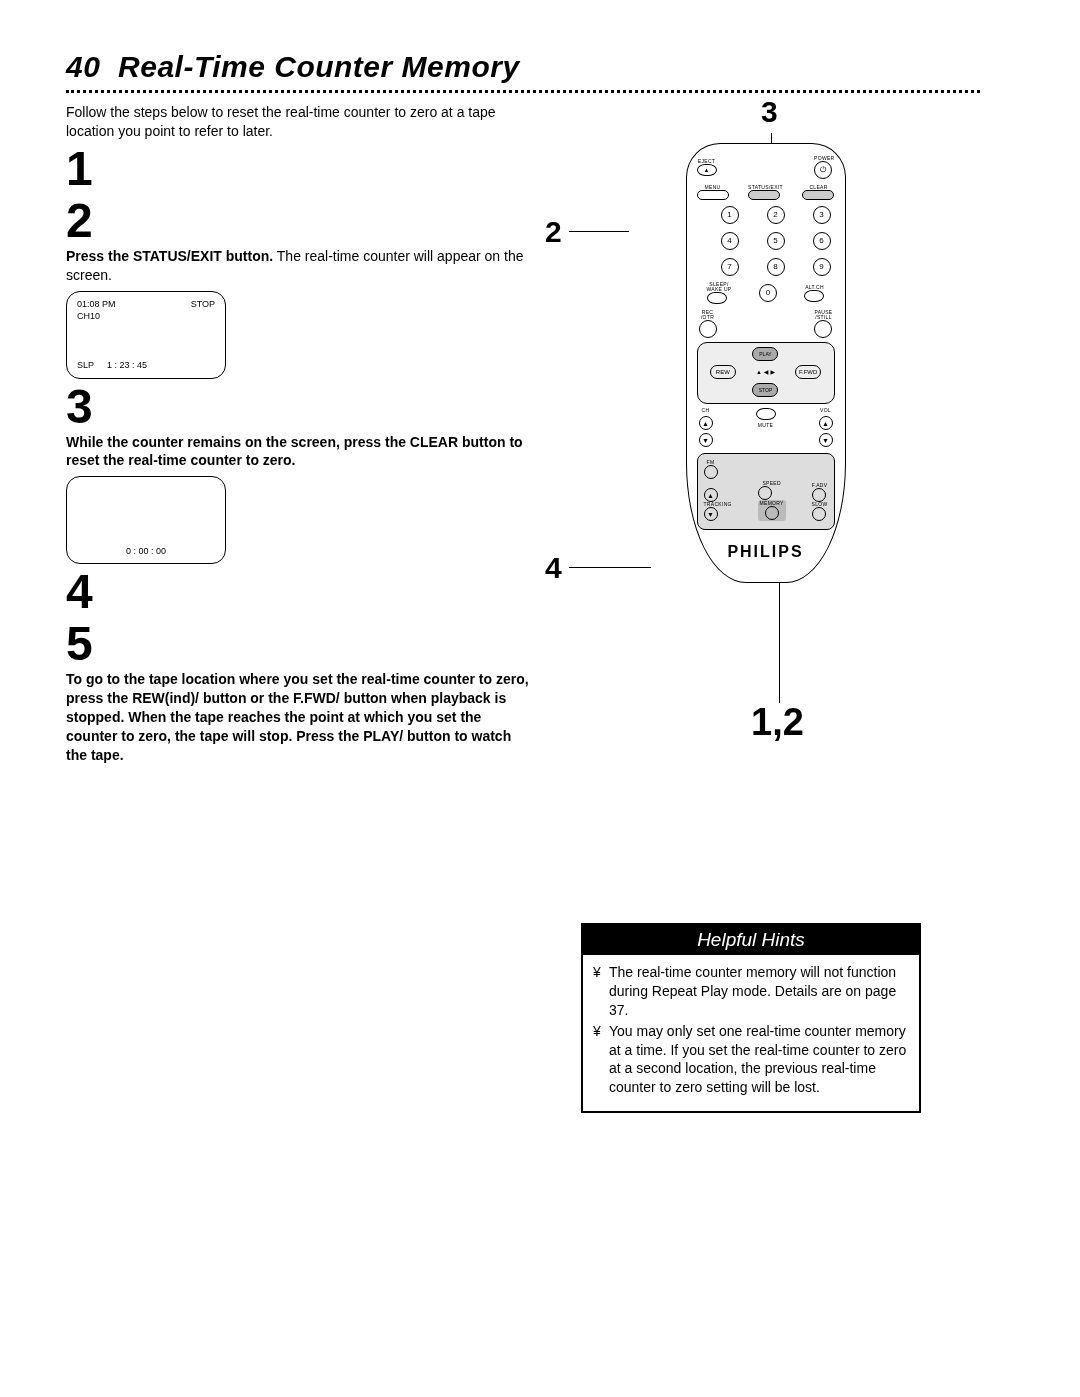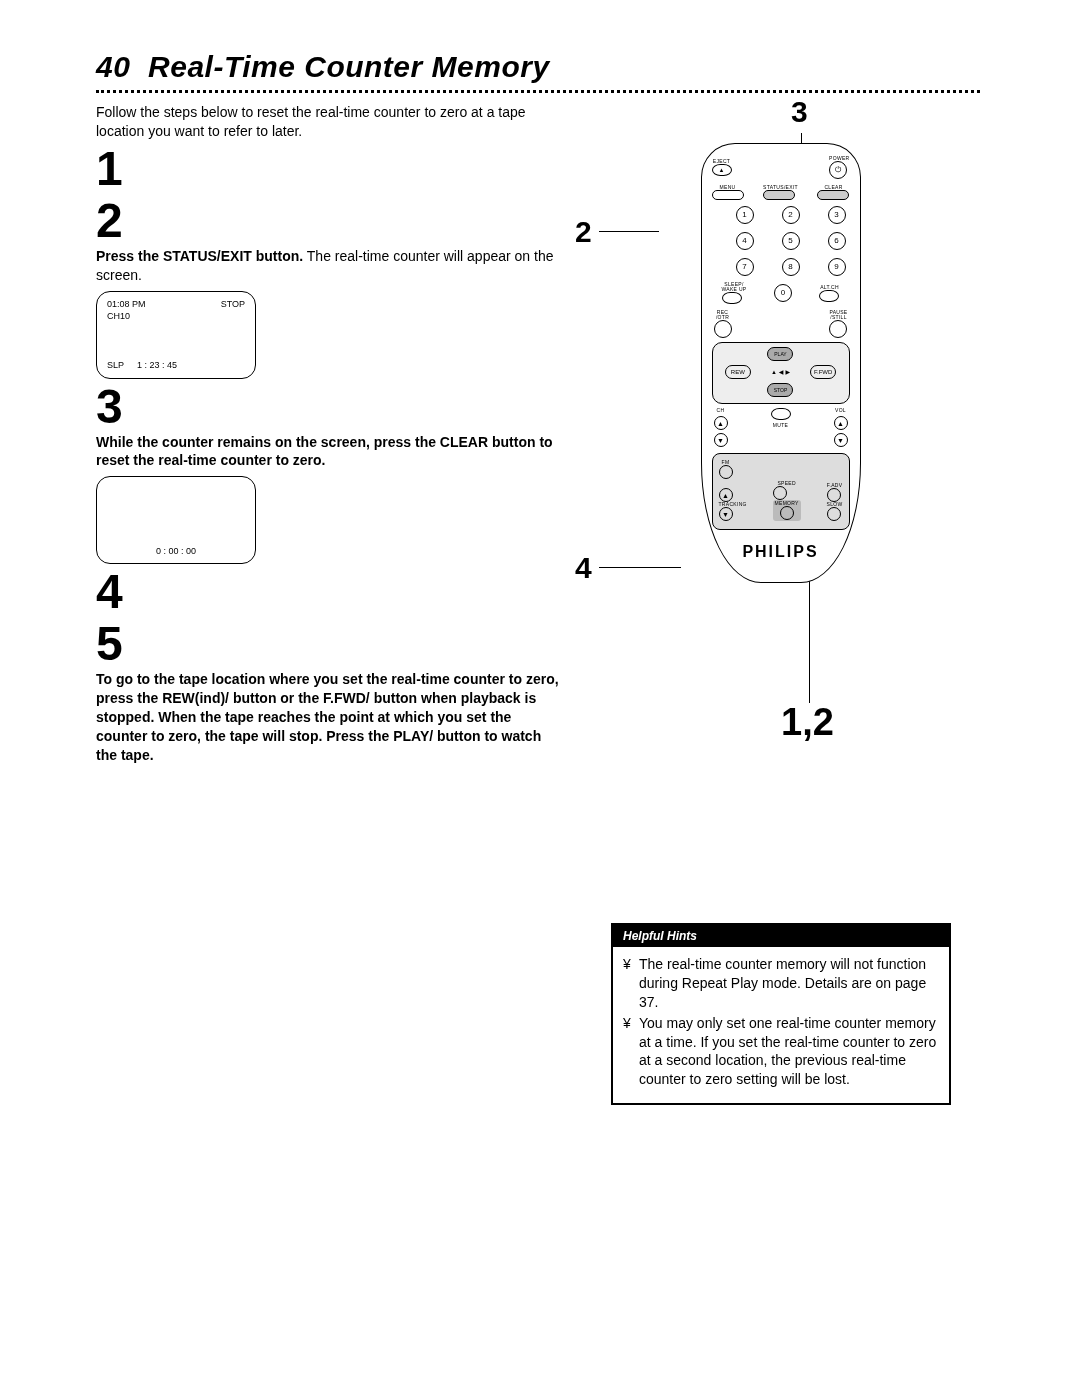--- a/index.html
+++ b/index.html
@@ -5,21 +5,21 @@
   * { box-sizing: border-box; }
   body {
     margin: 0;
     padding: 0;
     font-family: Arial, Helvetica, sans-serif;
     background: #fff;
     color: #000;
     width: 1080px;
   }
   .page {
-    padding: 50px 100px 60px 96px;
+    padding: 50px 100px 60px 66px;
     position: relative;
   }
   .title {
     font-size: 30px;
     font-weight: bold;
     font-style: italic;
     margin-bottom: 4px;
     letter-spacing: 0.5px;
   }
   .dotted-rule {
@@ -74,24 +74,25 @@
   .hints {
     border: 2px solid #000;
     width: 340px;
     padding: 0;
     margin-top: 340px;
     margin-left: 30px;
   }
   .hints-title {
     background: #000;
     color: #fff;
-    font-weight: bold;
+    font-weight: normal;
     font-style: italic;
     padding: 4px 10px;
-    font-size: 12px;
+    font-size: 19px;
+    text-align: center;
   }
   .hints-body {
     padding: 8px 10px 12px 10px;
     font-size: 14px;
     line-height: 1.35;
   }
   .hints-body .bullet { display: flex; margin-bottom: 2px; }
   .hints-body .bullet .mark { flex: 0 0 16px; }
 
   
@@ -168,21 +169,21 @@
 
 <div class="page">
   <div class="title">
     <span>40</span>&nbsp;&nbsp;<span>Real-Time Counter Memory</span>
   </div>
   <hr class="dotted-rule">
 
   <div class="columns">
 
     <div class="left">
-      <div class="intro">Follow the steps below to reset the real-time counter to zero at a tape location you want to refer to later.</div>
+      <div class="intro">Follow the steps below to reset the real-time counter to zero at a tape location you point to refer to later.</div>
 
       <div class="stepnum">1</div>
 
       <div class="stepnum">2</div>
       <div class="stepbody">
         <span class="bold">Press the STATUS/EXIT button.</span><span>  The real-time counter will appear on the screen.</span>
       </div>
       <div class="screen">
         <span class="s-top-left">01:08 PM</span>
         <span class="s-top-right">STOP</span>

